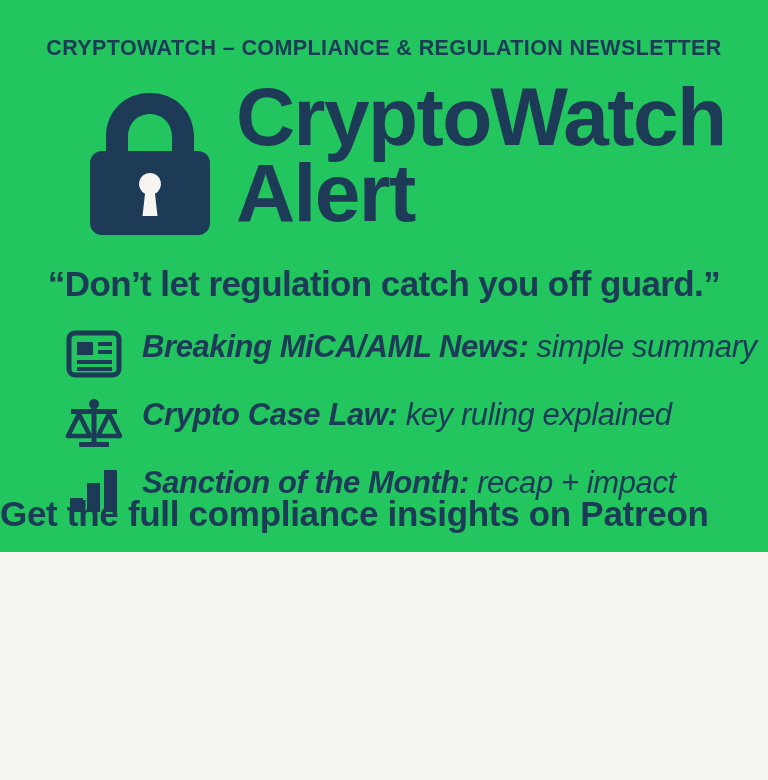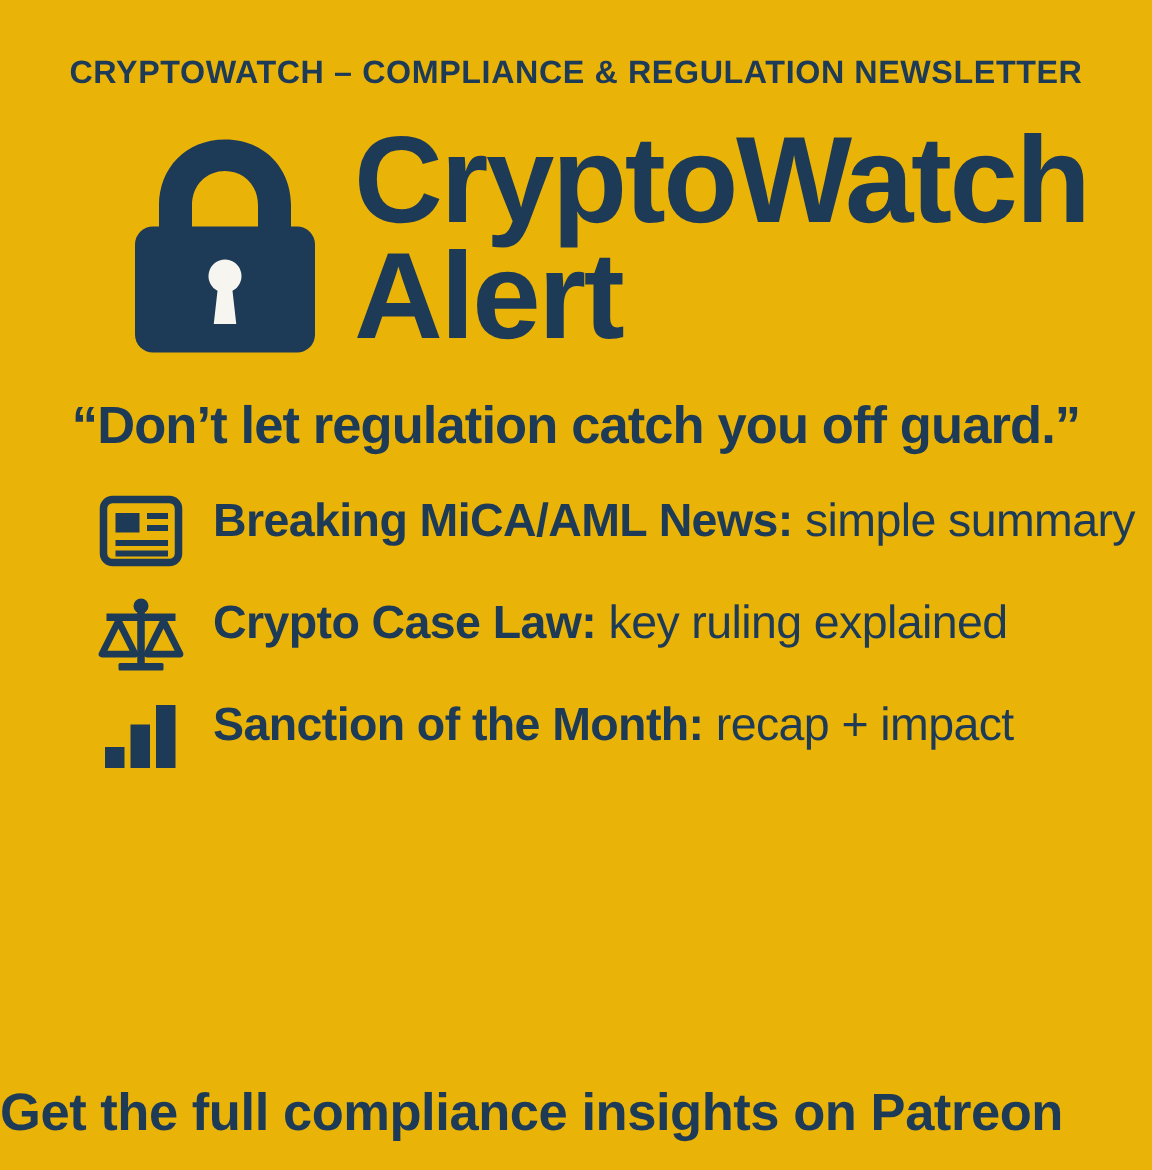--- a/index.html
+++ b/index.html
@@ -10,22 +10,22 @@
     width: 768px;
     height: 780px;
     background: #f7f5f0;
     font-family: "Liberation Sans", sans-serif;
     color: #1d3a57;
     overflow: hidden;
   }
   .poster {
     position: relative;
     width: 768px;
-    height: 780px;
-    background: #eab308;
+    height: 552px;
+    background: #22c55e;
     box-sizing: border-box;
     display: flex;
     flex-direction: column;
     align-items: center;
   }
 
   
   .eyebrow {
     margin-top: 36px;
     font-size: 21.5px;
@@ -35,21 +35,21 @@
     text-align: center;
     white-space: nowrap;
   }
 
   
   .brand {
     margin-top: 18px;
     width: 700px;
     display: flex;
     flex-direction: row;
-    align-items: center;
+    align-items: flex-start;
     justify-content: flex-start;
     padding-left: 46px;
     box-sizing: border-box;
   }
   .lock-icon {
     flex: 0 0 auto;
     width: 140px;
     height: 155px;
     margin-top: 6px;
   }
@@ -98,20 +98,21 @@
     box-sizing: border-box;
   }
   .bullet-text {
     flex: 1 1 auto;
     font-size: 31px;
     line-height: 1.29;
     letter-spacing: -0.4px;
     color: #1d3a57;
     padding-left: 12px;
     padding-top: 1px;
+    font-style: italic;
   }
   .bullet-text b {
     font-weight: bold;
   }
   .bullet-text span.rest {
     font-weight: normal;
   }
 
   
   .footer {

